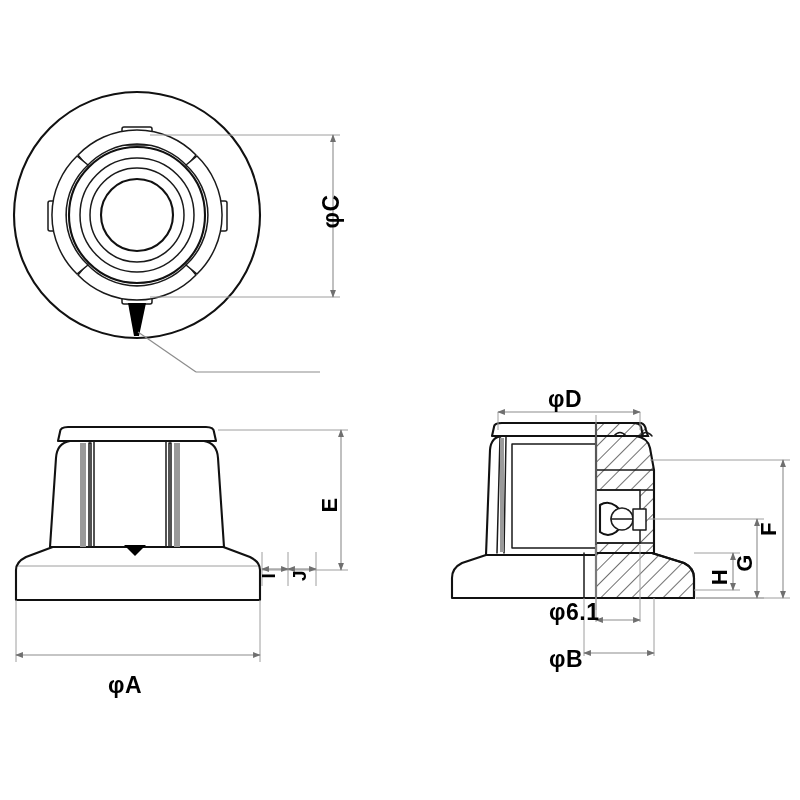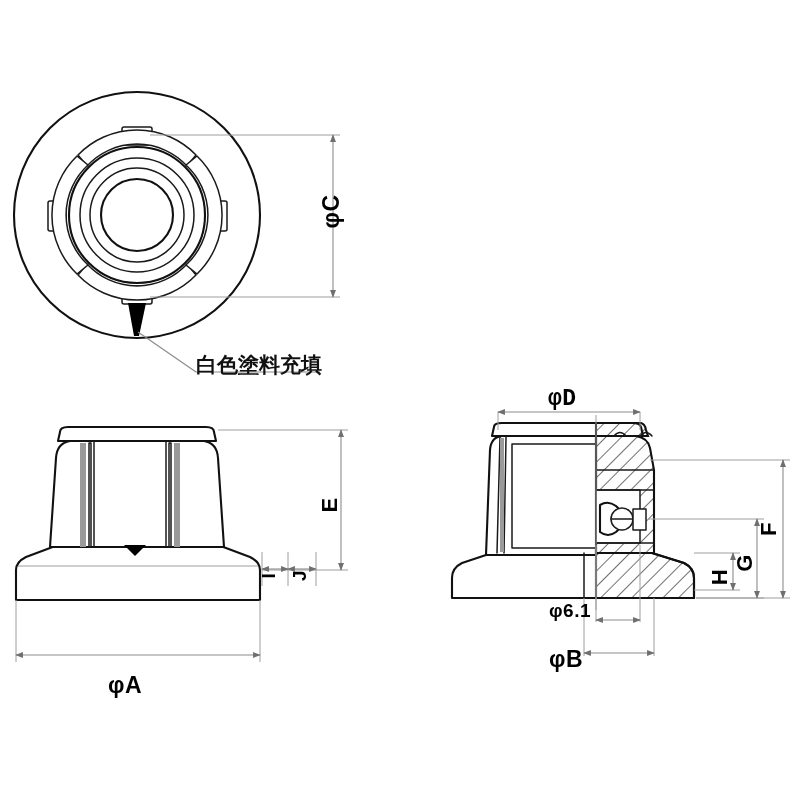--- a/index.html
+++ b/index.html
@@ -280,35 +280,34 @@
     <g>
       <path d="M 584 598 L 584 656" class="ext-line"></path>
       <path d="M 654 598 L 654 656" class="ext-line"></path>
       <path d="M 584 653 L 654 653" class="dim-line" marker-start="url(#arrowStart)" marker-end="url(#arrowEnd)"></path>
     </g>
 
   </svg>
 
   <div class="dim-label rot90" style="left:314px; top:200px; font-size:23px;">φC</div>
 
-  <div class="note-label" style="left:196px; top:355px; font-size:21px;">白色塗料充填</div>
 
   <div class="dim-label rot90" style="left:322px; top:494px; font-size:22px;">E</div>
 
   <div class="dim-label rot90" style="left:266px; top:566px; font-size:19px;">I</div>
 
   <div class="dim-label rot90" style="left:294px; top:566px; font-size:19px;">J</div>
 
   <div class="dim-label" style="left:108px; top:634px; font-size:23px;margin-top:40px;">φA</div>
 
-  <div class="dim-label" style="left:548px; top:388px; font-size:23px;font-family:Liberation Mono, monospace;">φD</div>
+  <div class="dim-label" style="left:548px; top:388px; font-size:23px;">φD</div>
 
   <div class="dim-label rot90" style="left:762px; top:518px; font-size:22px;">F</div>
 
   <div class="dim-label rot90" style="left:736px; top:552px; font-size:22px;">G</div>
 
   <div class="dim-label rot90" style="left:712px; top:566px; font-size:22px;">H</div>
 
-  <div class="dim-label" style="left:549px; top:601px; font-size:19px;">φ6.1</div>
+  <div class="dim-label" style="left:549px; top:601px; font-size:23px;">φ6.1</div>
 
   <div class="dim-label" style="left:549px; top:648px; font-size:23px;">φB</div>
 
 </div>
 
 </body></html>

